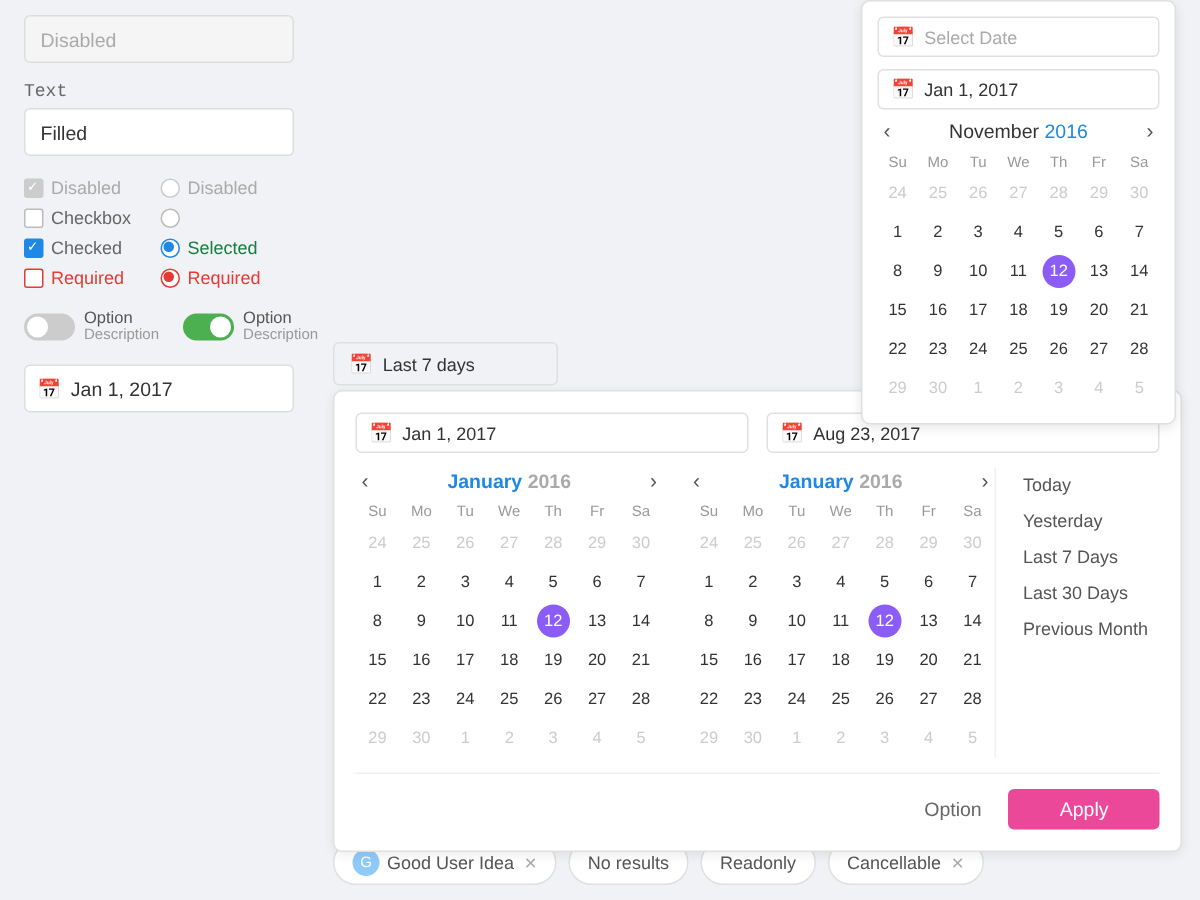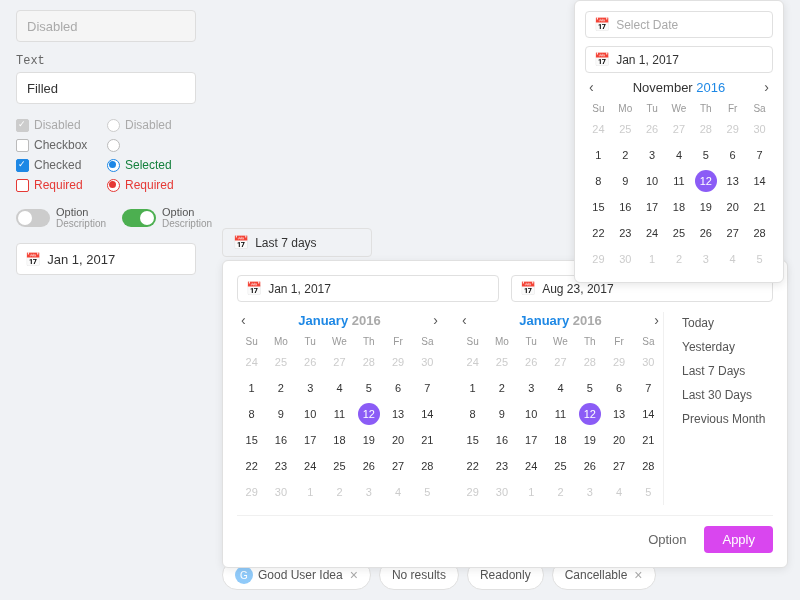--- a/index.html
+++ b/index.html
@@ -373,26 +373,26 @@
     }
     .btn-cancel {
       background: none;
       border: none;
       color: #666;
       font-size: 13px;
       cursor: pointer;
       padding: 5px 10px;
     }
     .btn-apply {
-      background: #d946ef;
+      background: #ec4899;
       color: #fff;
       border: none;
       border-radius: 4px;
       font-size: 13px;
-      padding: 6px 18px;
+      padding: 6px 34px;
       cursor: pointer;
       text-align: center;
     }
 
     .date-range-inner {
       display: flex;
       flex-direction: column;
       width: 100%;
     }
     .date-range-top {

